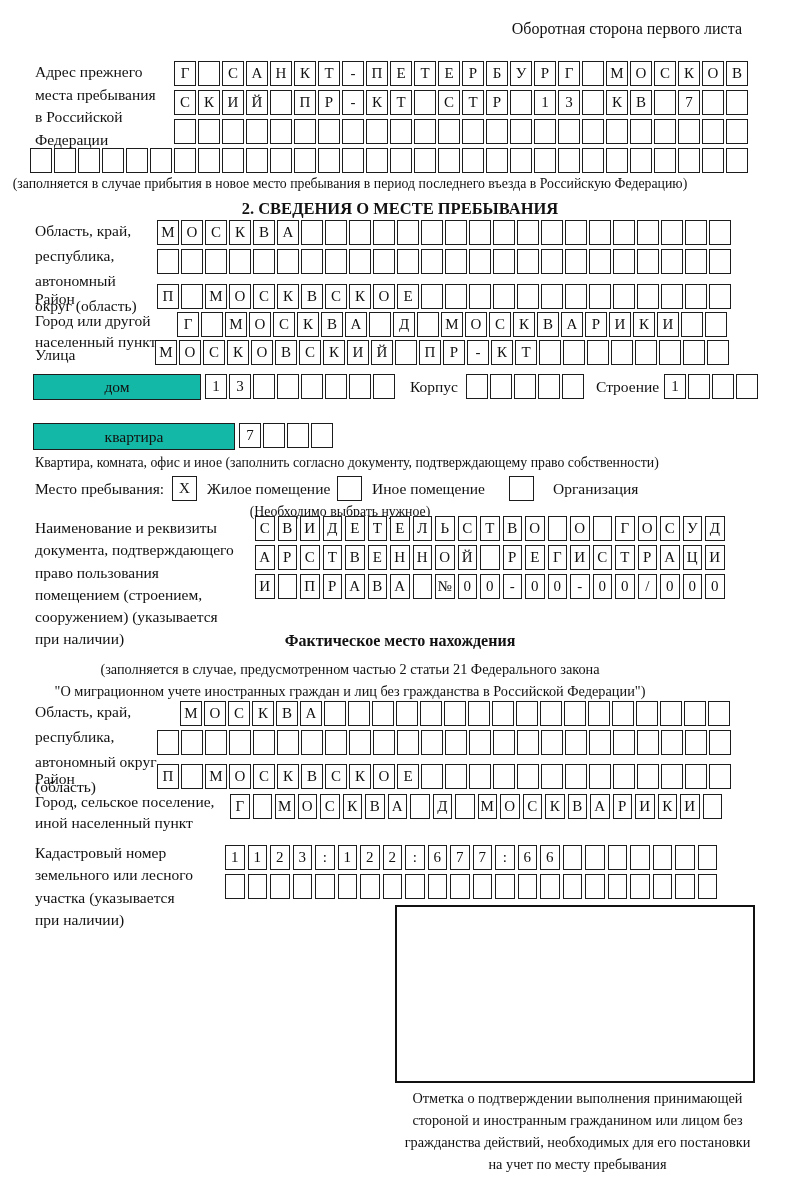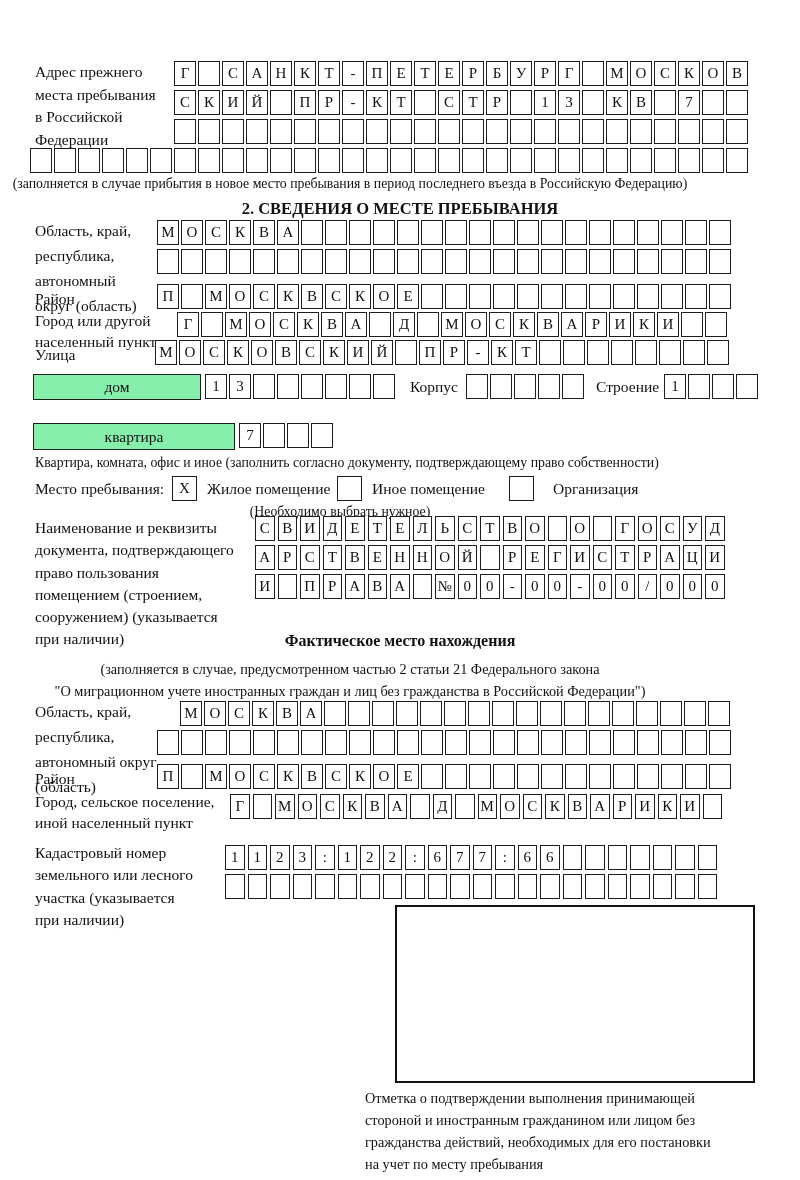--- a/index.html
+++ b/index.html
@@ -10,30 +10,31 @@
   .lines{white-space:pre-line;}
   .cap{font-size:13.8px;}
   .title{font-weight:bold;font-size:16.5px;width:800px;text-align:center;}
   .center{width:700px;text-align:center;}
   .cellrow{display:flex;gap:2px;}
   .cellrow.tight{gap:3px;}
   .cell{width:20px;height:23px;border:1.5px solid #1d1d1d;display:flex;align-items:center;
         justify-content:center;font-size:15px;background:#fff;box-sizing:content-box;}
   .cellrow.tight .cell{width:17.5px;}
   .wbox{border:1.6px solid #1d1d1d;display:flex;align-items:center;justify-content:center;
-        font-size:15.5px;background:#86efac;}
+        font-size:15.5px;background:#14b8a6;}
   .chk{width:23px;height:23px;border:1.6px solid #1d1d1d;display:flex;align-items:center;
        justify-content:center;font-size:15px;background:#fff;}
   .bigbox{border:2px solid #111;background:#fff;}
 </style>
 </head>
 <body>
 
 <div id="page">
 
+  <div class="abs" style="top:20px;right:58px;font-size:16px;">Оборотная сторона первого листа</div>
 
   <div class="abs lbl lines" style="left:35px;top:61px;">Адрес прежнего
 места пребывания
 в Российской
 Федерации</div>
   <div class="abs cellrow" style="left:174px;top:61px;">
       <span class="cell">Г</span>
       <span class="cell"></span>
       <span class="cell">С</span>
       <span class="cell">А</span>
@@ -570,18 +571,18 @@
       <span class="cell"></span>
       <span class="cell"></span>
       <span class="cell"></span>
       <span class="cell"></span>
       <span class="cell"></span>
       <span class="cell"></span>
       <span class="cell"></span>
     </div>
 
   <div class="abs bigbox" style="left:395px;top:905px;width:356px;height:174px;"></div>
-  <div class="abs lines" style="left:365px;top:1087px;width:425px;text-align:left;font-size:14.3px;line-height:22px;">Отметка о подтверждении выполнения принимающей
+  <div class="abs lines" style="left:365px;top:1087px;width:425px;text-align:center;font-size:14.3px;line-height:22px;">Отметка о подтверждении выполнения принимающей
 стороной и иностранным гражданином или лицом без
 гражданства действий, необходимых для его постановки
 на учет по месту пребывания</div>
 
 </div>
 
 </body></html>

